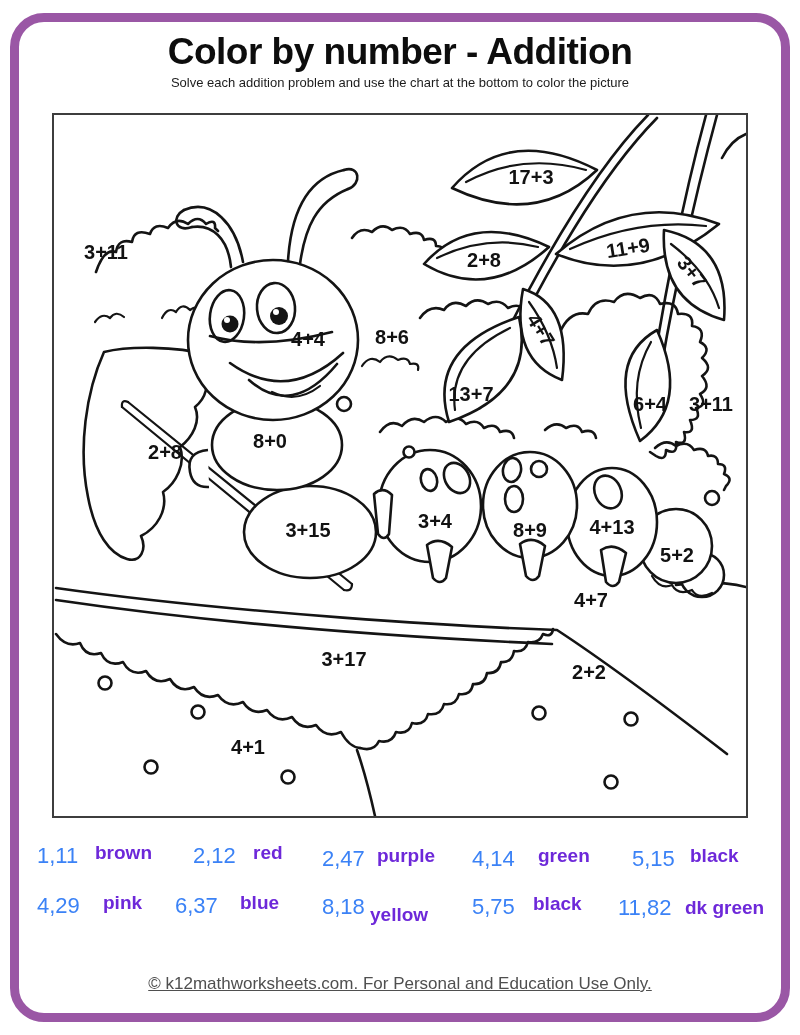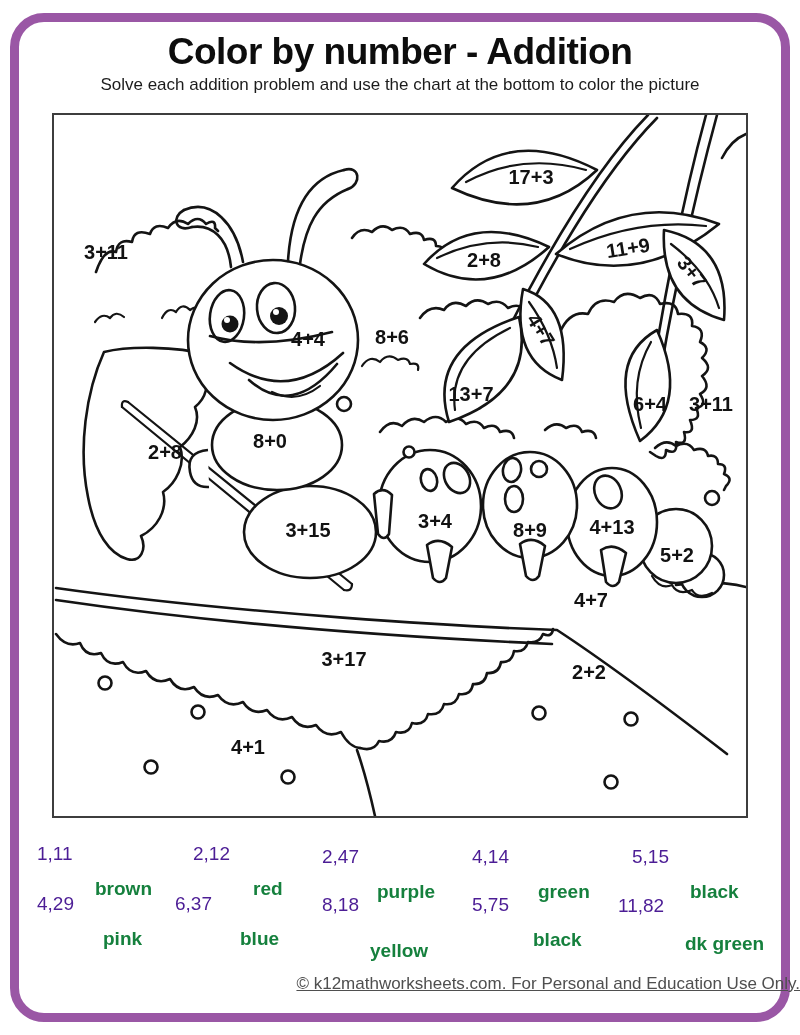--- a/index.html
+++ b/index.html
@@ -3,36 +3,36 @@
 <meta charset="utf-8">
 <style>
   html,body{margin:0;padding:0;background:#ffffff;}
   body{width:800px;height:1035px;position:relative;overflow:hidden;
        font-family:"Liberation Sans","DejaVu Sans",sans-serif;color:#111;}
   .frame{position:absolute;top:13px;left:10px;right:10px;bottom:13px;
          border:9px solid #9a57a5;border-radius:34px;pointer-events:none;}
   .title{position:absolute;top:31px;left:0;width:100%;text-align:center;
          font-size:37px;font-weight:bold;letter-spacing:-0.5px;color:#0d0d0d;}
   .subtitle{position:absolute;top:75px;left:0;width:100%;text-align:center;
-         font-size:17px;color:#1c1c1c;}
+         font-size:13px;color:#1c1c1c;}
   .picture-box{position:absolute;top:113px;left:52px;width:692px;height:701px;
          border:2px solid #3d3d3d;background:#fff;}
   .picture-box svg{display:block;width:100%;height:100%;}
   .ln{fill:none;stroke:#141414;stroke-width:2.6;stroke-linecap:round;stroke-linejoin:round;}
   .lnthin{fill:none;stroke:#141414;stroke-width:2.2;stroke-linecap:round;stroke-linejoin:round;}
   .wht{fill:#ffffff;stroke:#141414;stroke-width:2.6;stroke-linejoin:round;}
   .blk{fill:#141414;stroke:none;}
   .prob{font-family:"Liberation Sans","DejaVu Sans",sans-serif;font-size:20px;
         font-weight:bold;fill:#121212;text-anchor:middle;}
   .key{position:absolute;left:0;top:0;width:100%;height:100%;}
   .key span{position:absolute;white-space:nowrap;}
-  .knum{font-size:19px;color:#4c1d95;}
-  .kname{font-size:19px;font-weight:bold;color:#15803d;margin-top:36px;}
+  .knum{font-size:22px;color:#3b82f6;}
+  .kname{font-size:19px;font-weight:bold;color:#6d28d9;}
   .kname.small{font-size:19px;}
-  .footer{position:absolute;top:974px;left:0;width:100%;text-align:right;
+  .footer{position:absolute;top:974px;left:0;width:100%;text-align:center;
           font-size:17px;color:#4f4f4f;}
   .footer span{text-decoration:underline;}
 </style>
 </head>
 <body>
 
 <div class="frame"></div>
 
 <div class="title">Color by number - Addition</div>
 <div class="subtitle">Solve each addition problem and use the chart at the bottom to color the picture</div>

